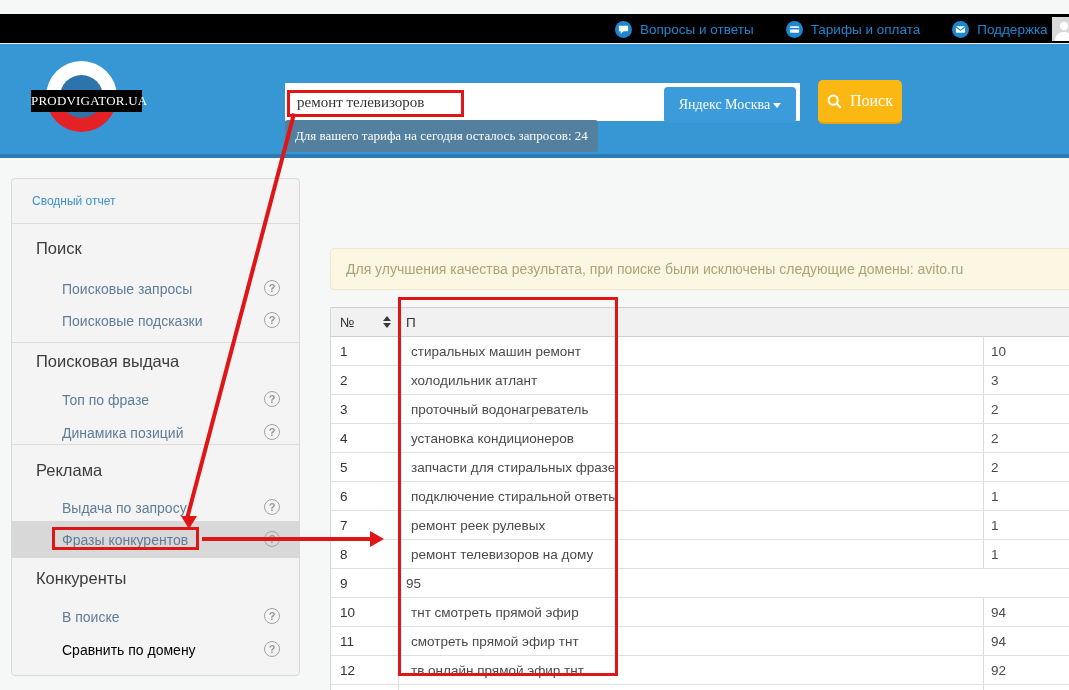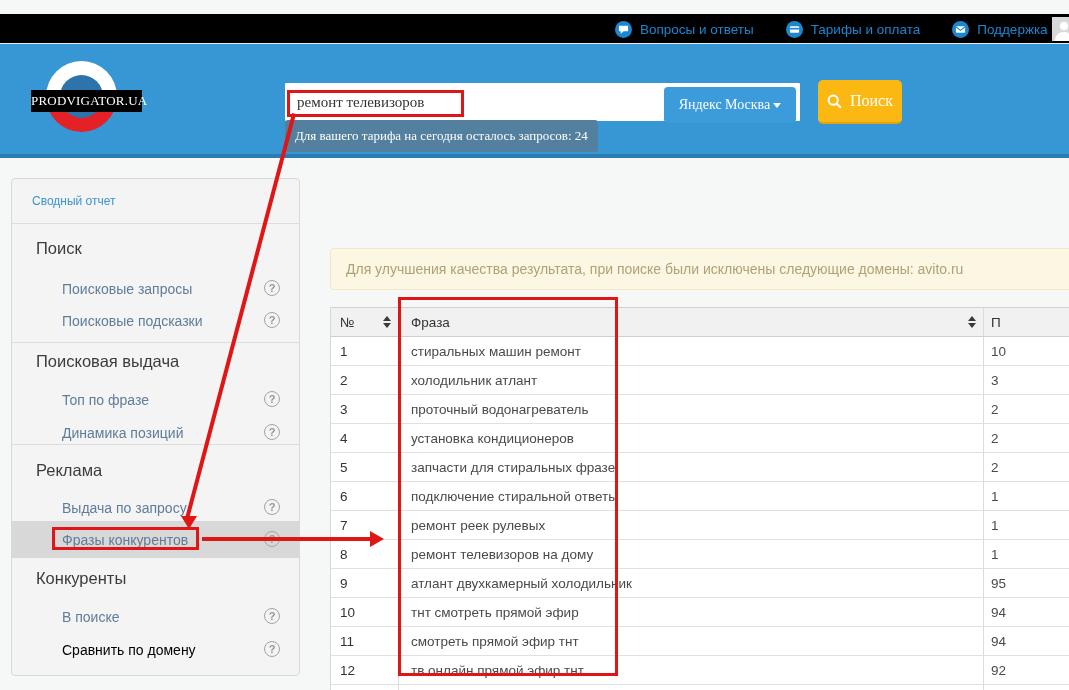--- a/index.html
+++ b/index.html
@@ -173,27 +173,20 @@
 
 <div class="ktable">
   <div class="t-head">
     <div class="c-num">
       <span>№</span>
       <span class="sort">
           <i class="up"></i>
           <i class="dn"></i>
         </span>
     </div>
-    <div class="c-phrase">
-      <span>Фраза</span>
-      <span class="sort">
-          <i class="up"></i>
-          <i class="dn"></i>
-        </span>
-    </div>
     <div class="c-val">
       <span>П</span>
     </div>
   </div>
   <div>
   <div class="t-row">
     <div class="c-num">1</div>
     <div class="c-phrase">стиральных машин ремонт</div>
     <div class="c-val">10</div>
   </div>
@@ -235,21 +228,20 @@
   </div>
 
   <div class="t-row">
     <div class="c-num">8</div>
     <div class="c-phrase">ремонт телевизоров на дому</div>
     <div class="c-val">1</div>
   </div>
 
   <div class="t-row">
     <div class="c-num">9</div>
-    <div class="c-phrase">атлант двухкамерный холодильник</div>
     <div class="c-val">95</div>
   </div>
 
   <div class="t-row">
     <div class="c-num">10</div>
     <div class="c-phrase">тнт смотреть прямой эфир</div>
     <div class="c-val">94</div>
   </div>
 
   <div class="t-row">

